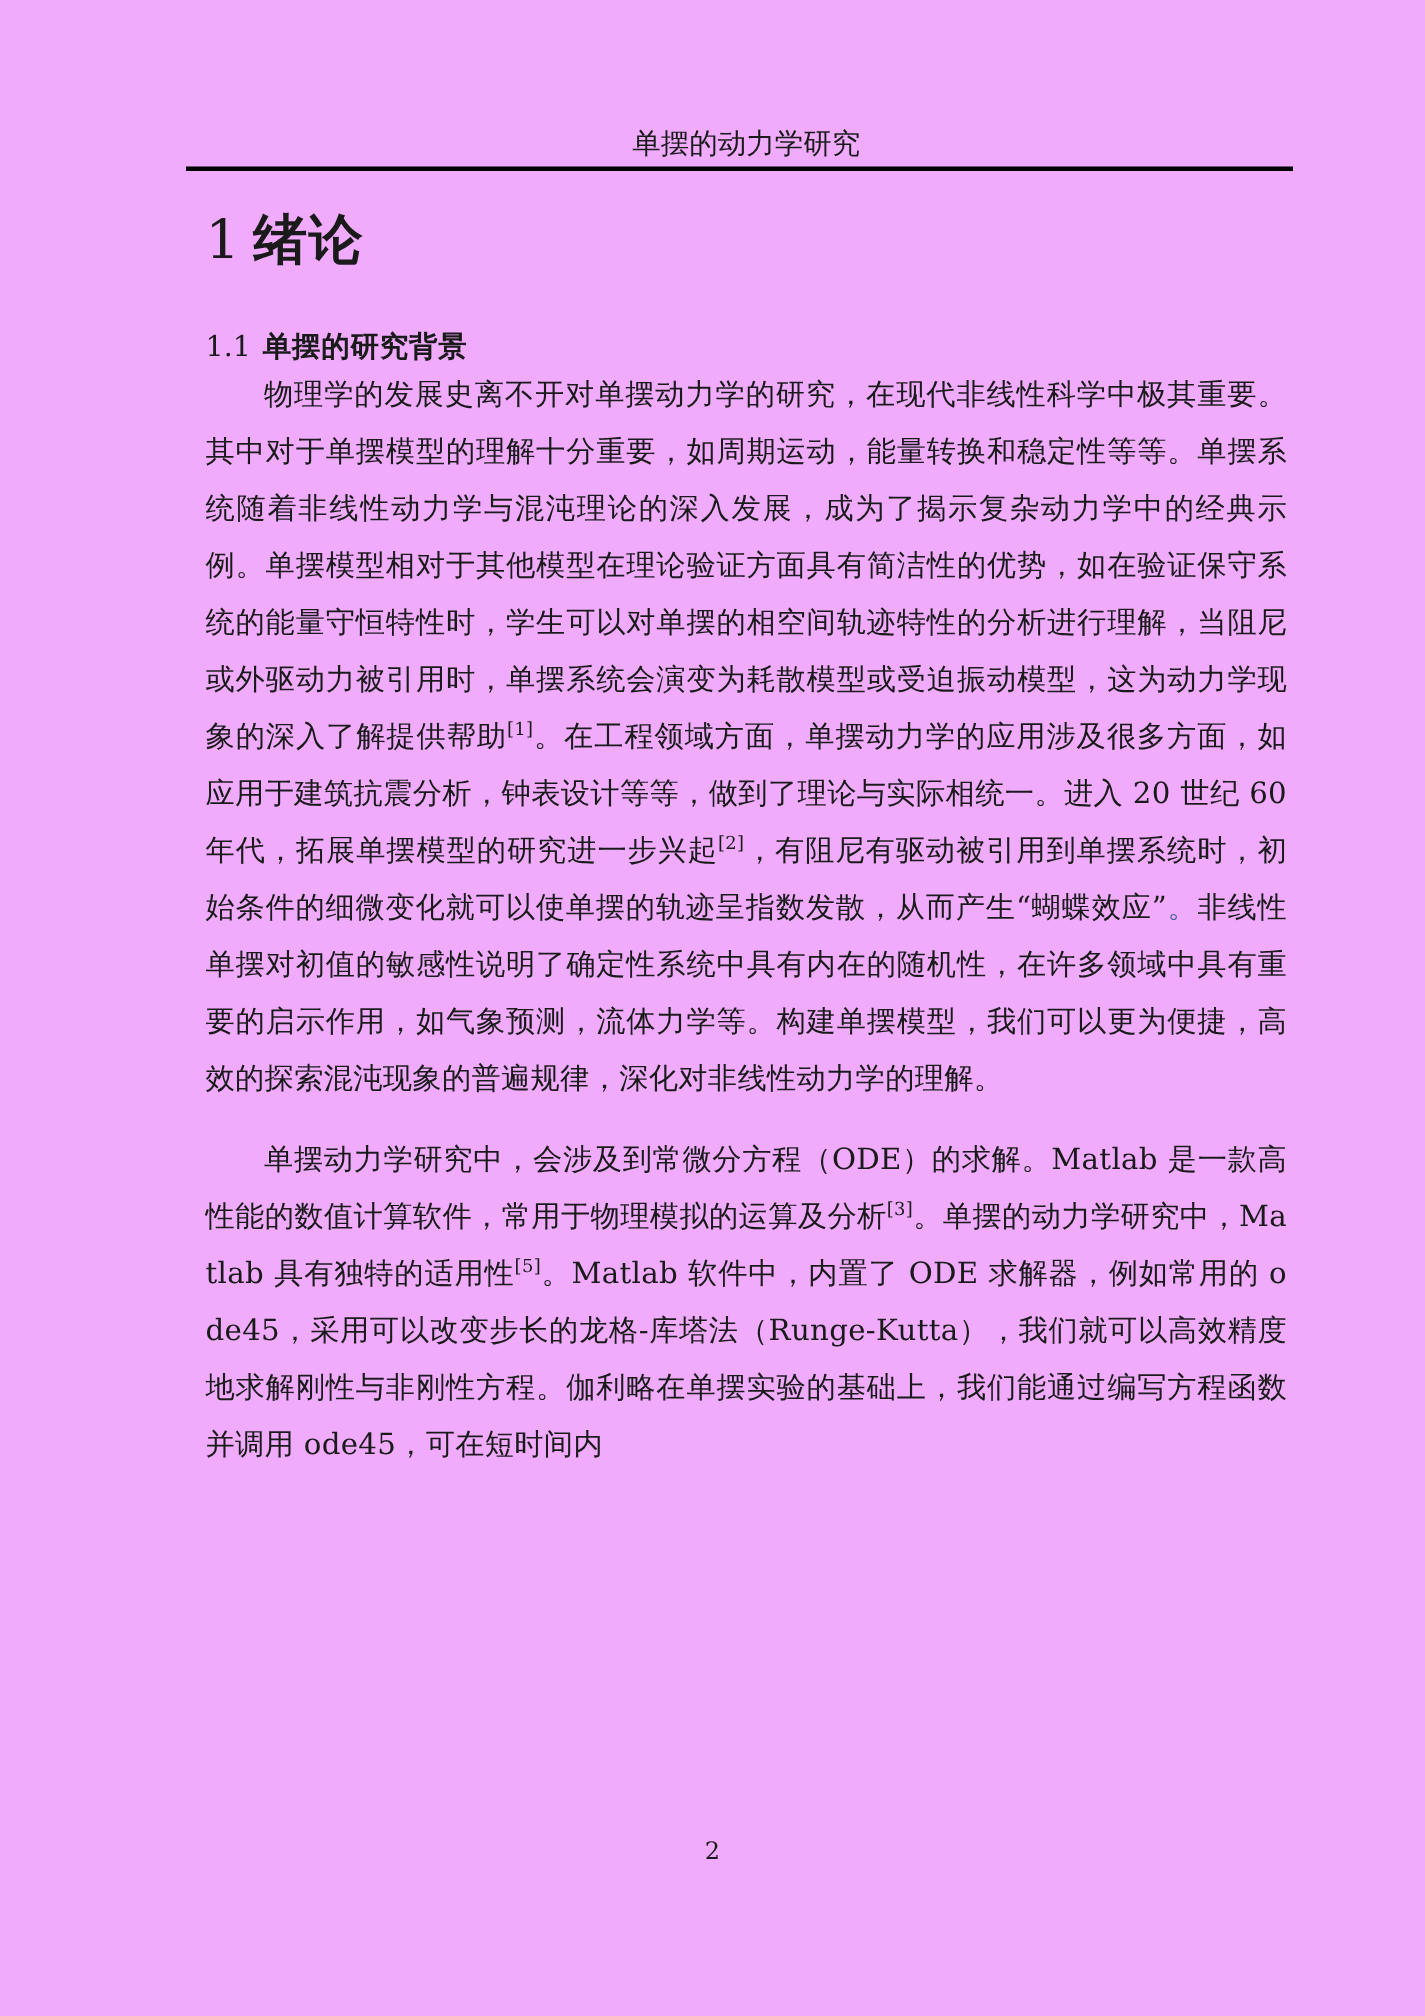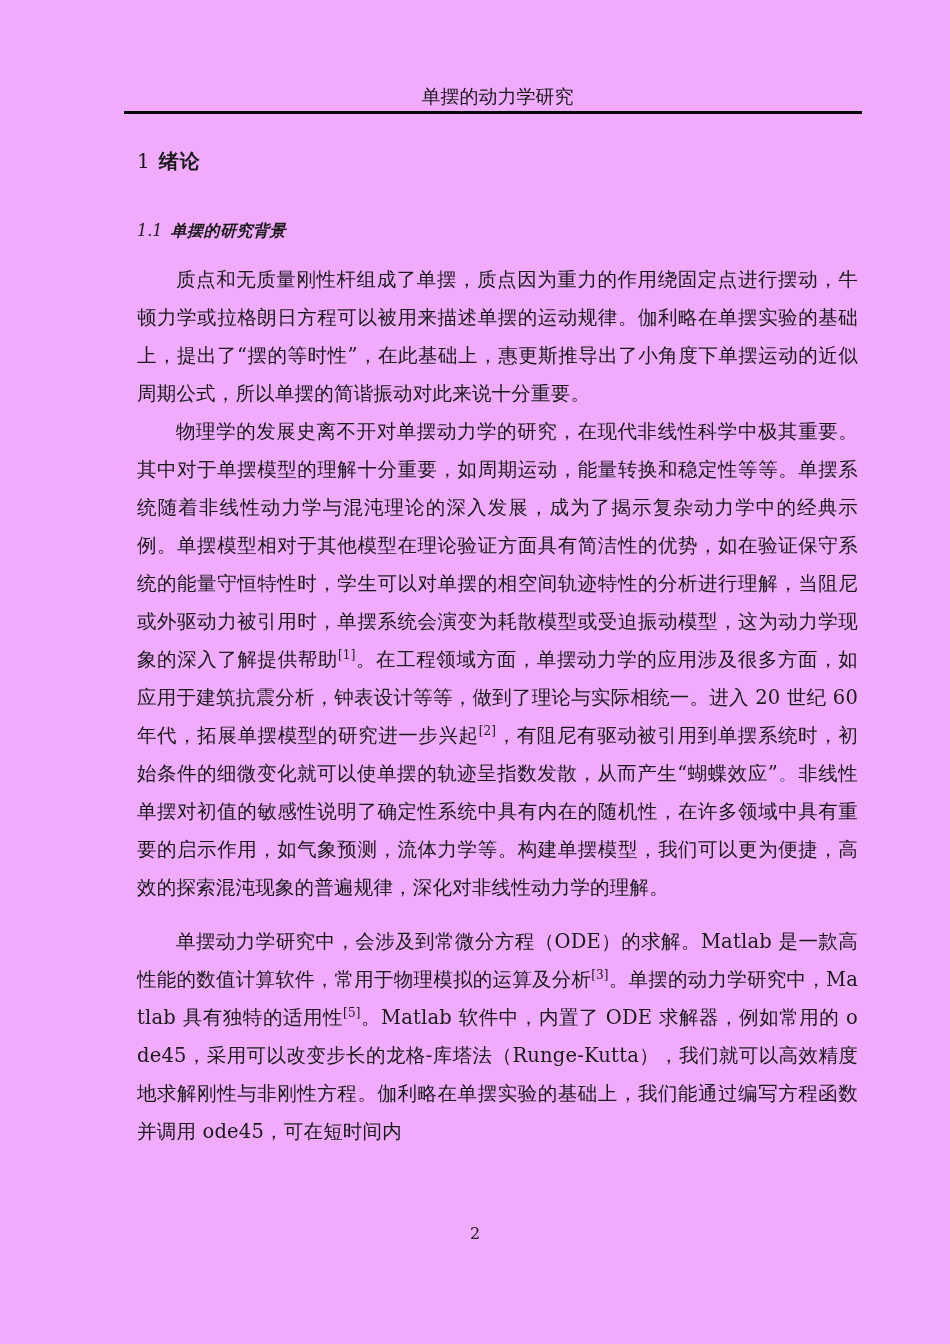--- a/index.html
+++ b/index.html
@@ -28,40 +28,39 @@
   }
   .header-rule {
     margin-top: 3px;
     margin-left: -13px;
     width: 738px;
     border-top: 3px solid #000000;
     height: 0;
   }
   h1.chapter {
     margin: 30px 0 0 0;
-    font-size: 20px;
+    font-size: 36px;
     line-height: 34px;
     font-weight: 400;
   }
   h1.chapter .h-num {
     font-family: "DejaVu Serif", "Liberation Serif", serif;
     font-weight: 400;
     margin-right: 9px;
   }
   h1.chapter .h-title {
     font-family: "DejaVu Sans", "Liberation Sans", sans-serif;
     font-weight: 700;
     letter-spacing: 1px;
   }
   h2.section { 
     margin: 0;
-    font-size: 16px;
+    font-size: 19px;
     line-height: 26px;
     font-weight: 400;
-    font-style: italic;
   }
   h2.section .h-num {
     font-family: "DejaVu Serif", "Liberation Serif", serif;
     font-weight: 400;
     margin-right: 8px;
   }
   h2.section .h-title {
     font-family: "DejaVu Sans", "Liberation Sans", sans-serif;
     font-weight: 700;
     letter-spacing: 0.5px;
@@ -110,21 +109,20 @@
     <div class="header-rule"></div>
 
     <h1 class="chapter">
       <span class="h-num">1</span><span class="h-title">绪论</span>
     </h1>
 
     <h2 class="section first">
       <span class="h-num">1.1</span><span class="h-title">单摆的研究背景</span>
     </h2>
 
-    <p class="body-para para-first"><span>质点和无质量刚性杆组成了单摆，质点因为重力的作用绕固定点进行摆动，牛顿力学或拉格朗日方程可以被用来描述单摆的运动规律。伽利略在单摆实验的基础上，提出了“摆的等时性”，在此基础上，惠更斯推导出了小角度下单摆运动的近似周期公式，所以单摆的简谐振动对此来说十分重要。</span></p>
 
     <p class="body-para para-follow"><span>物理学的发展史离不开对单摆动力学的研究，在现代非线性科学中极其重要。其中对于单摆模型的理解十分重要，如周期运动，能量转换和稳定性等等。单摆系统随着非线性动力学与混沌理论的深入发展，成为了揭示复杂动力学中的经典示例。单摆模型相对于其他模型在理论验证方面具有简洁性的优势，如在验证保守系统的能量守恒特性时，学生可以对单摆的相空间轨迹特性的分析进行理解，当阻尼或外驱动力被引用时，单摆系统会演变为耗散模型或受迫振动模型，这为动力学现象的深入了解提供帮助</span><span class="sup">[1]</span><span>。在工程领域方面，单摆动力学的应用涉及很多方面，如应用于建筑抗震分析，钟表设计等等，做到了理论与实际相统一。进入 20 世纪 60 年代，拓展单摆模型的研究进一步兴起</span><span class="sup">[2]</span><span>，有阻尼有驱动被引用到单摆系统时，初始条件的细微变化就可以使单摆的轨迹呈指数发散，从而产生“蝴蝶效应”</span><span class="blue-mark">。</span><span>非线性单摆对初值的敏感性说明了确定性系统中具有内在的随机性，在许多领域中具有重要的启示作用，如气象预测，流体力学等。构建单摆模型，我们可以更为便捷，高效的探索混沌现象的普遍规律，深化对非线性动力学的理解。</span></p>
 
 
     <p class="body-para para-1-2"><span>单摆动力学研究中，会涉及到常微分方程（ODE）的求解。Matlab 是一款高性能的数值计算软件，常用于物理模拟的运算及分析</span><span class="sup">[3]</span><span>。单摆的动力学研究中，Matlab 具有独特的适用性</span><span class="sup">[5]</span><span>。Matlab 软件中，内置了 ODE 求解器，例如常用的 ode45，采用可以改变步长的龙格-库塔法（Runge-Kutta），我们就可以高效精度地求解刚性与非刚性方程。伽利略在单摆实验的基础上，我们能通过编写方程函数并调用 ode45，可在短时间内</span></p>
 
   </div>
 
   <div class="page-number">2</div>
 </div>

